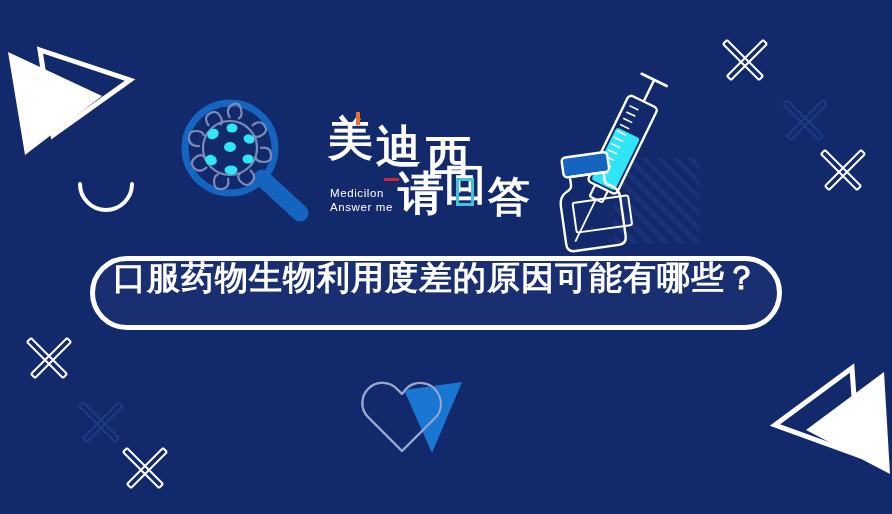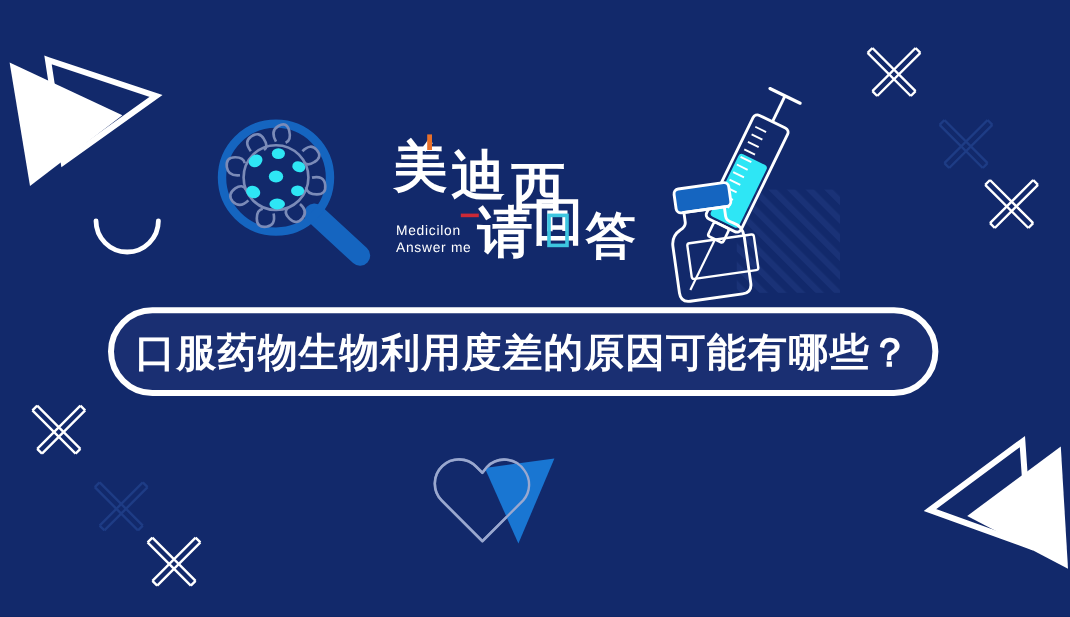--- a/index.html
+++ b/index.html
@@ -9,21 +9,21 @@
     background:#12296b;
   }
   .abs{position:absolute;}
   .svgfull{position:absolute;left:0;top:0;width:892px;height:514px;pointer-events:none;}
 
   
   #title-pill{
     position:absolute;left:90px;top:256px;width:692px;height:74px;
     border:5px solid #ffffff;border-radius:40px;
     background:#1a2f72;
-    display:flex;align-items:center;justify-content:center;
+    display:flex;align-items:flex-start;justify-content:center;
     box-sizing:border-box;
   }
   #title-text{
     color:#ffffff;
     font-size:33px;
     font-weight:bold;
     letter-spacing:1px;
     white-space:nowrap;
     line-height:1;
     font-family:"DejaVu Sans","Liberation Sans",sans-serif;

